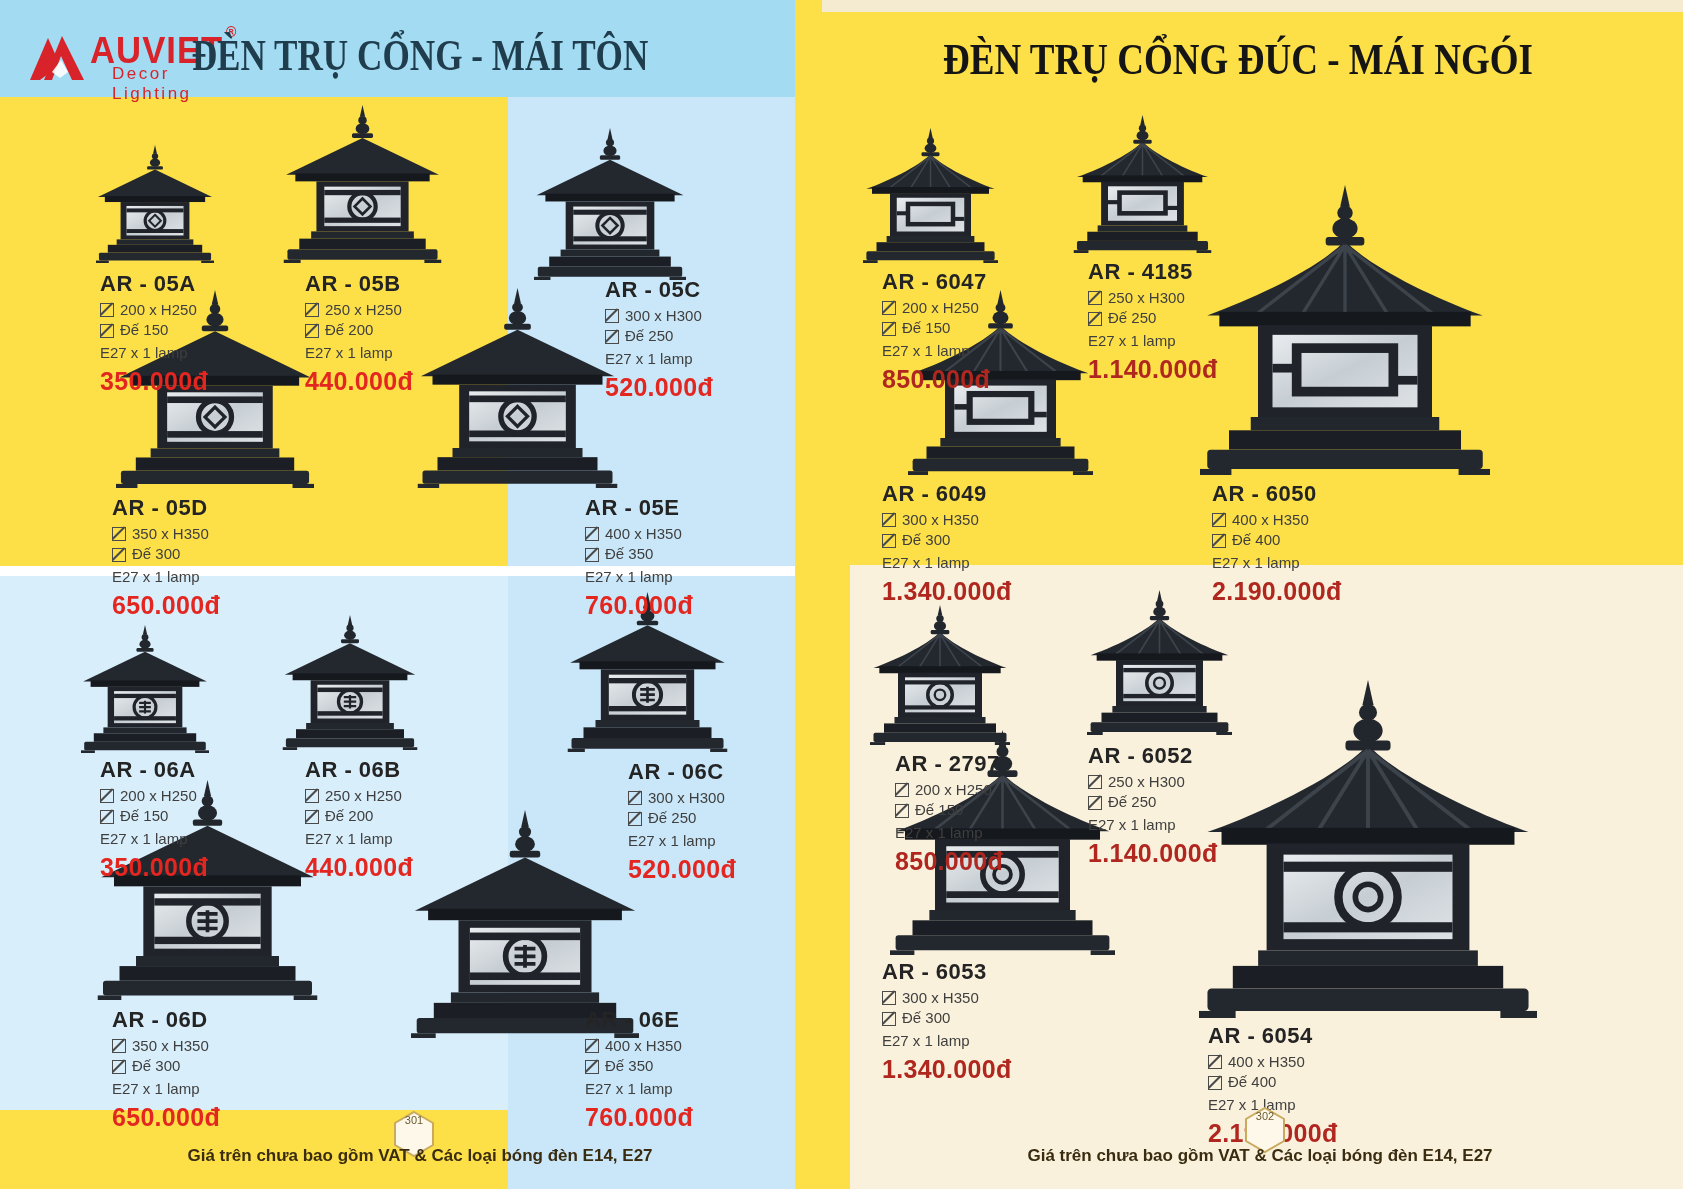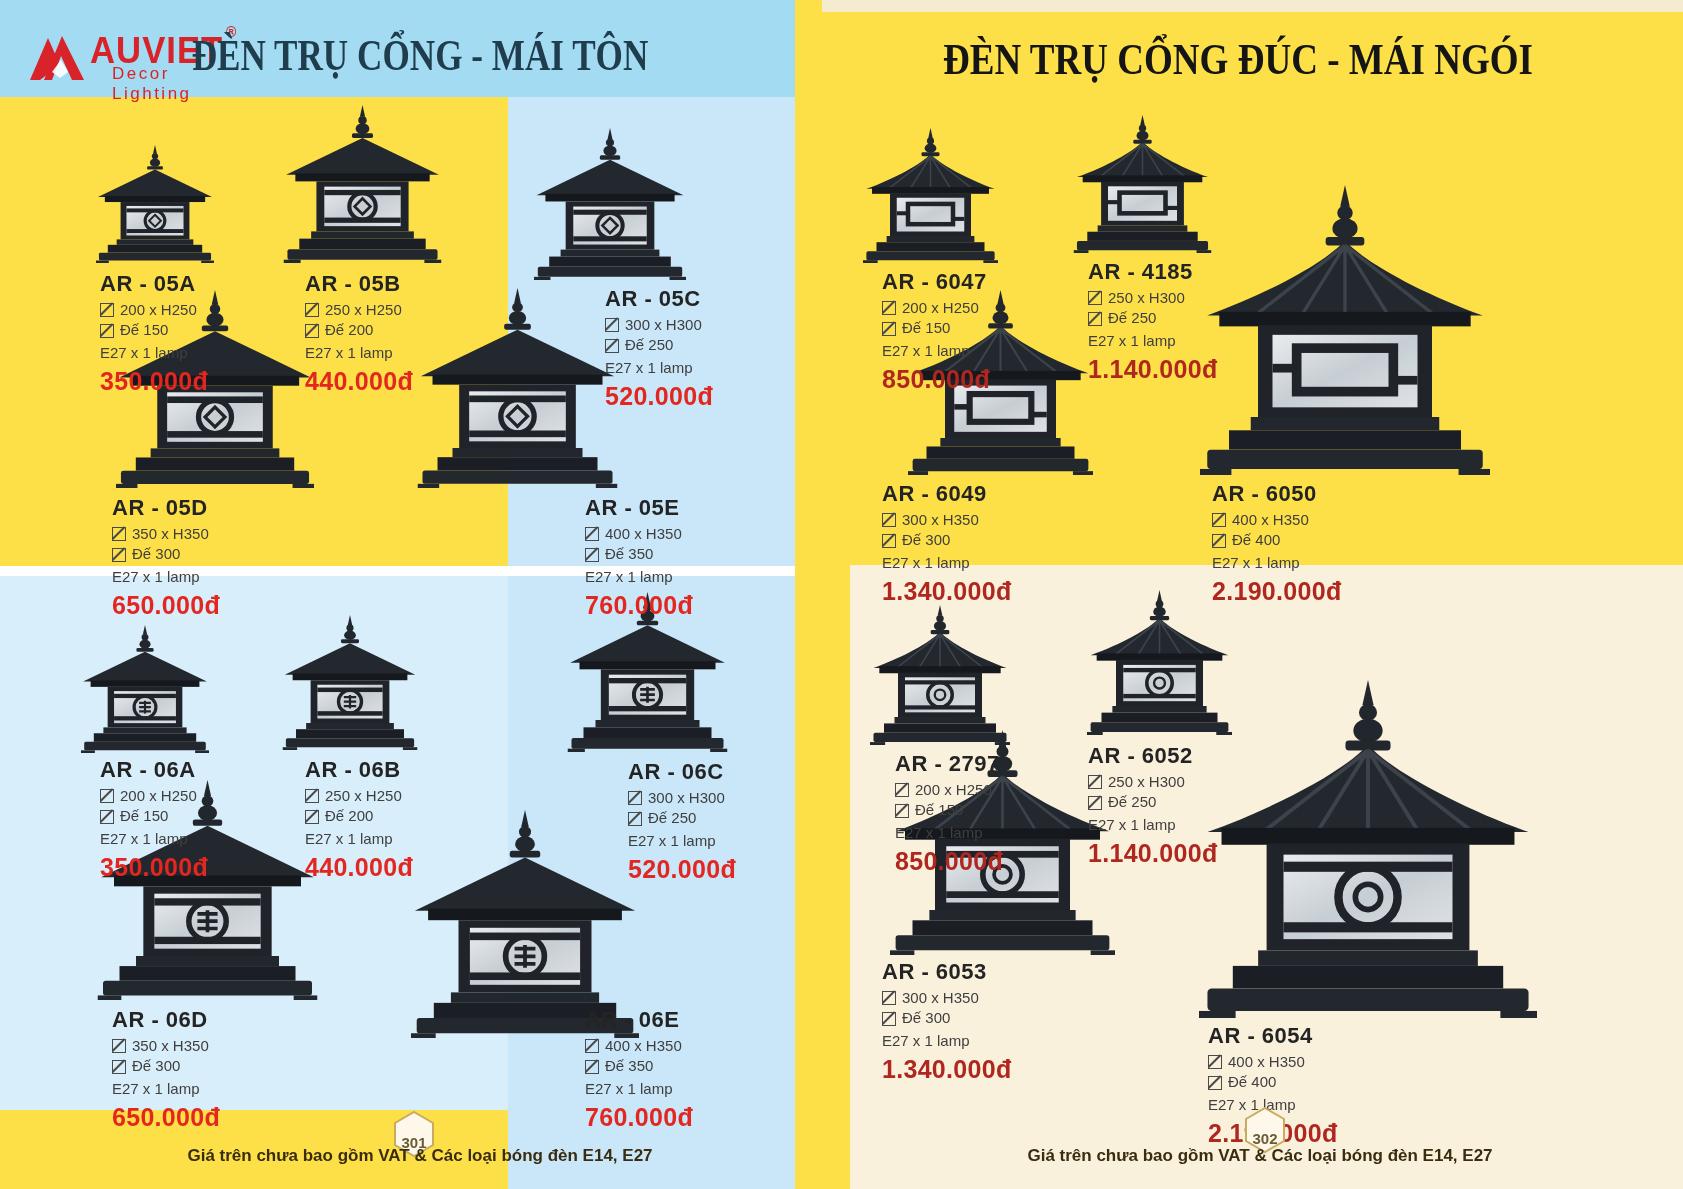--- a/index.html
+++ b/index.html
@@ -35,21 +35,21 @@
   .price{font-size:25px;font-weight:bold;margin-top:3px;letter-spacing:.3px;}
   .price.pl{color:var(--price-left,#e3261f);}
   .price.pr{color:var(--price-right,#b0271f);}
 
   
   .lamp{position:absolute;}
 
   
   .badge{position:absolute;width:44px;height:48px;}
   .badge svg{position:absolute;left:0;top:0;}
-  .badge .num{position:absolute;left:0;top:24px;width:44px;text-align:center;font-size:15px;font-weight:bold;color:#6b5b33;}
+  .badge .num{position:absolute;left:0;top:4px;width:44px;text-align:center;font-size:11px;font-weight:normal;color:#6b5b33;}
   .footnote{position:absolute;width:640px;text-align:center;font-size:17px;font-weight:bold;color:#3a2c10;}
   #footnote-left{left:100px;top:1146px;}
   #footnote-right{left:940px;top:1146px;}
 </style>
 </head>
 <body>
 
 <svg width="0" height="0" style="position:absolute" aria-hidden="true">
   <defs>
     <linearGradient id="pnl" x1="0" y1="0" x2="1" y2="1">
@@ -223,21 +223,21 @@
         <span>250 x H250</span>
       </div>
     <div class="spec">
         <span class="dicon"></span>
         <span>Đế 200</span>
       </div>
     <div class="spec plain">E27 x 1 lamp</div>
     <div class="price pl">440.000đ</div>
   </div>
 
-  <div class="product" style="left:605px;top:285px">
+  <div class="product" style="left:605px;top:276px">
     <div class="code">AR - 05C</div>
     <div class="spec">
         <span class="dicon"></span>
         <span>300 x H300</span>
       </div>
     <div class="spec">
         <span class="dicon"></span>
         <span>Đế 250</span>
       </div>
     <div class="spec plain">E27 x 1 lamp</div>

